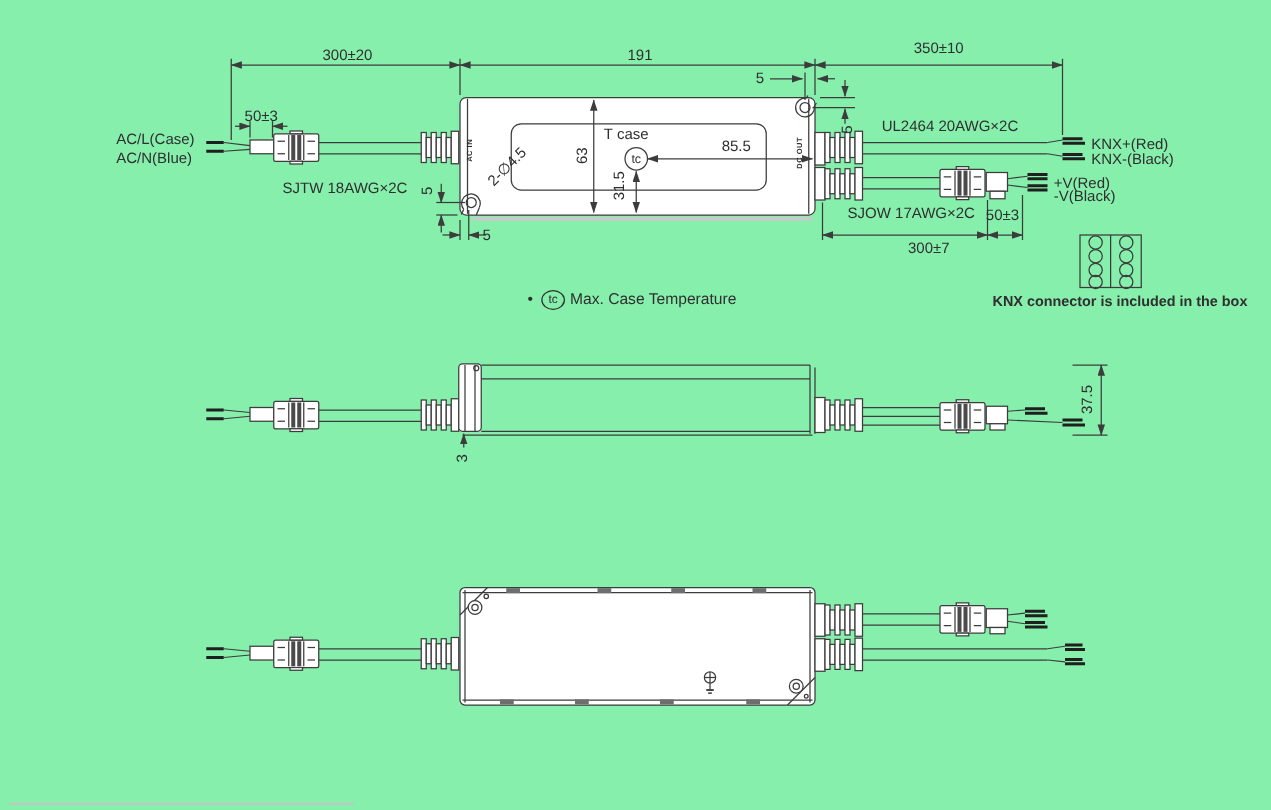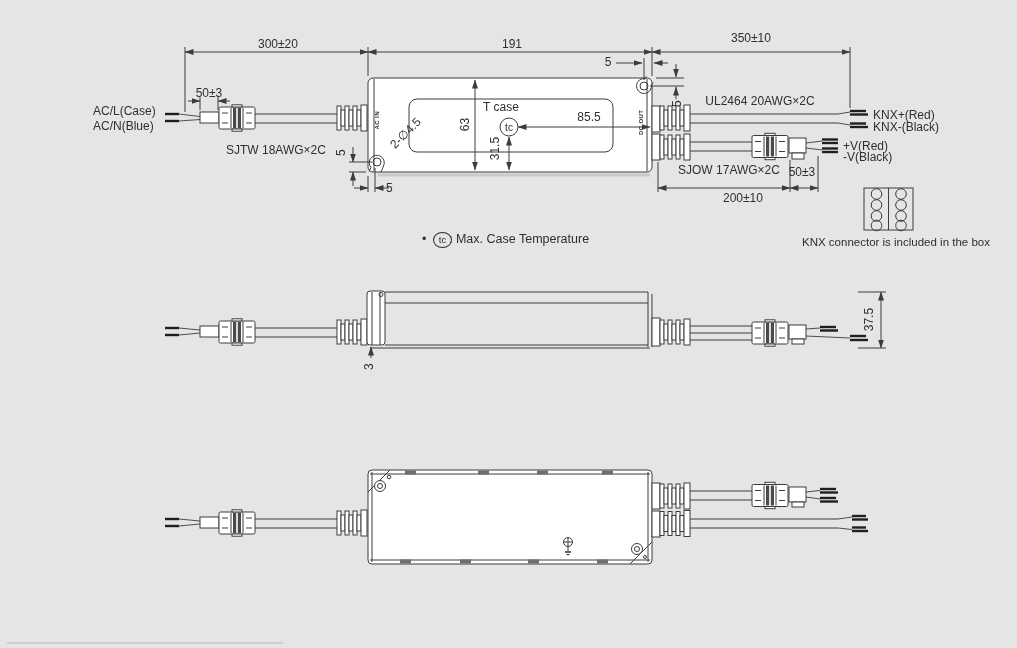--- a/index.html
+++ b/index.html
@@ -1,31 +1,31 @@
 <!DOCTYPE html>
 <html><head>
 <meta charset="utf-8">
 <style>
   html,body{margin:0;padding:0;background:#fff;}
-  #canvas{position:relative;width:1017px;height:648px;background:#e5e5e5;overflow:hidden;
+  #canvas{position:relative;width:1017px;height:648px;background:#86efac;overflow:hidden;
           font-family:"Liberation Sans","DejaVu Sans",sans-serif;color:#2f2f2f;}
   #lineart{position:absolute;left:0;top:0;fill:none;stroke:#3c3c3c;stroke-width:1;}
   #lineart use{fill:#ffffff;}
   .wf{fill:#ffffff;}
   .shadow{stroke:#c9c9c9;stroke-width:3;}
   .tip{stroke:#1f1f1f;stroke-width:2.4;}
   .w{stroke-width:0.9;}
   .gray{stroke:#c4c4c4;stroke-width:1.5;}
   .t{position:absolute;font-size:12px;line-height:1.1;white-space:nowrap;}
   .c{text-align:center;}
   .r90{transform:rotate(-90deg);transform-origin:center;}
   .r45{transform:rotate(-45deg);transform-origin:center;}
   .tiny{font-size:6px;font-weight:bold;letter-spacing:0.4px;}
   .note{font-size:12.5px;}
-  .small-note{font-size:11.5px;}
+  .small-note{font-size:11.5px;font-weight:bold;}
   .red{color:#ed1c24;}
   .tc-circle{box-sizing:border-box;width:19px;height:16px;border:1.2px solid #2f2f2f;border-radius:50%;
              font-size:9.5px;line-height:13px;text-align:center;}
   .tc-in-case{width:24px;text-align:center;font-size:10px;}
 </style>
 </head>
 <body>
 
 <div id="canvas">
 
@@ -323,21 +323,21 @@
 <span class="t" style="left:93px;top:105px">AC/L(Case)</span>
 <span class="t" style="left:93px;top:120px">AC/N(Blue)</span>
 <span class="t c" style="left:216px;top:144px;width:120px">SJTW 18AWG×2C</span>
 <span class="t c" style="left:700px;top:95px;width:120px">UL2464 20AWG×2C</span>
 <span class="t" style="left:873px;top:109px">KNX+(Red)</span>
 <span class="t" style="left:873px;top:121px">KNX-(Black)</span>
 <span class="t" style="left:843px;top:140px">+V(Red)</span>
 <span class="t" style="left:843px;top:151px">-V(Black)</span>
 <span class="t c" style="left:669px;top:164px;width:120px">SJOW 17AWG×2C</span>
 <span class="t c" style="left:772px;top:166px;width:60px">50±3</span>
-<span class="t c" style="left:703px;top:192px;width:80px">200±10</span>
+<span class="t c" style="left:703px;top:192px;width:80px">300±7</span>
 <span class="t c" style="left:471px;top:101px;width:60px">T case</span>
 <span class="t tc-in-case" style="left:497px;top:122px">tc</span>
 <span class="t c" style="left:559px;top:111px;width:60px">85.5</span>
 <span class="t c r90" style="left:446px;top:118px;width:40px">63</span>
 <span class="t c r90" style="left:476px;top:142px;width:40px">31.5</span>
 <span class="t c r90 tiny" style="left:362px;top:117px;width:30px">AC IN</span>
 <span class="t c r90 tiny" style="left:626px;top:119px;width:30px">DC OUT</span>
 
 <span class="t note" style="left:422px;top:233px">•</span>
 <span class="t tc-circle" style="left:433px;top:232px">tc</span>

